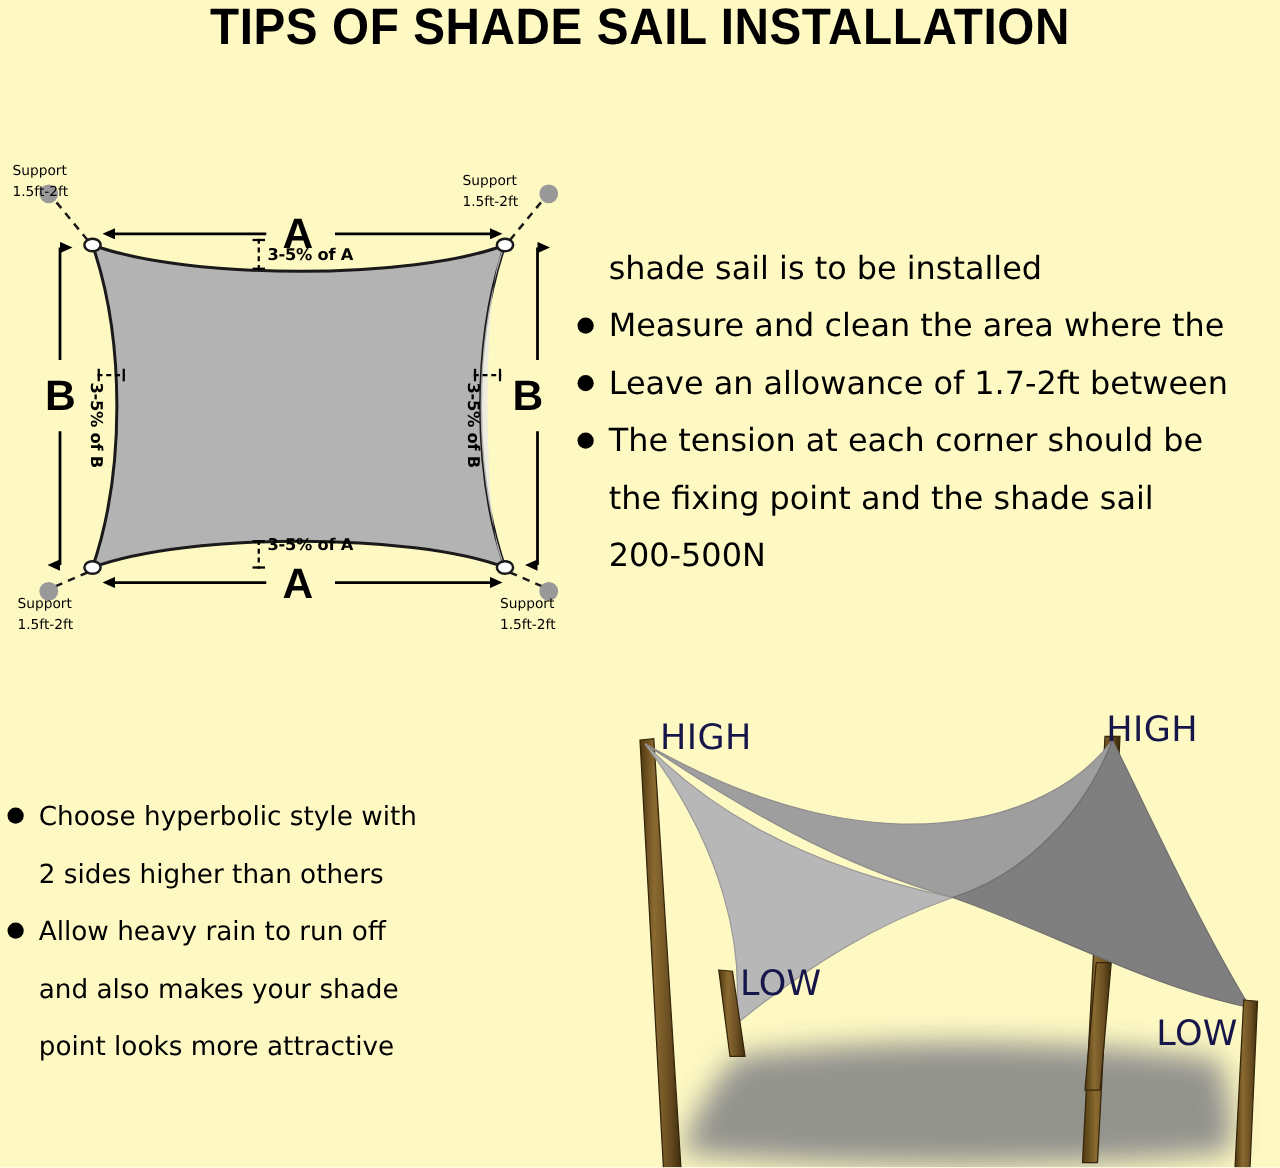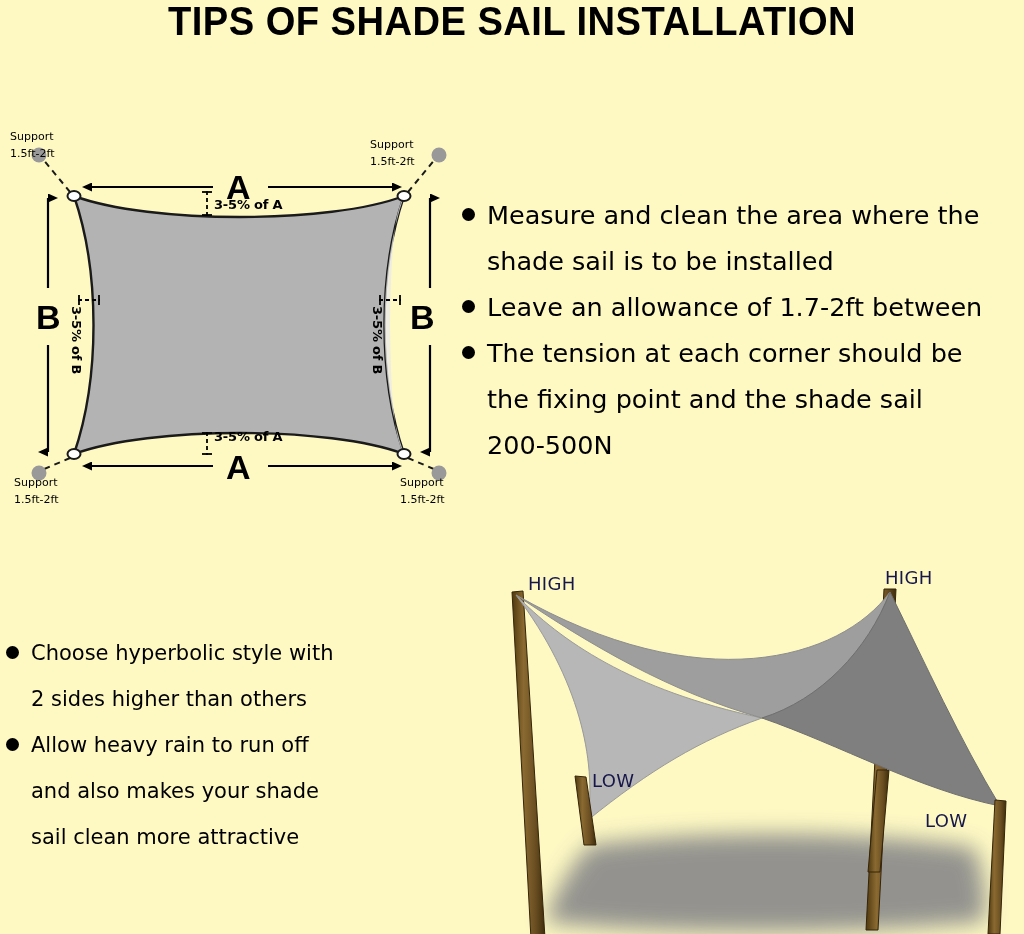--- a/index.html
+++ b/index.html
@@ -110,21 +110,21 @@
     line-height: 34px;
   }
   .lbl.rot {
     transform-origin: 0 0;
   }
 
   
   .hl {
     position: absolute;
     font-family: "DejaVu Sans", sans-serif;
-    font-size: 18px;
+    font-size: 28px;
     color: #16164a;
     white-space: nowrap;
     letter-spacing: 0.3px;
   }
 </style>
 </head>
 <body>
 
 <div id="page">
 
@@ -231,27 +231,27 @@
   <div class="lbl dim" style="left:410px; top:300px;">B</div>
 
   <div class="lbl pct" style="left:214px; top:197px;">3-5% of A</div>
   <div class="lbl pct" style="left:214px; top:429px;">3-5% of A</div>
   <div class="lbl pct rot" style="left:84px;  top:306px; transform: rotate(90deg);">3-5% of B</div>
   <div class="lbl pct rot" style="left:385px; top:306px; transform: rotate(90deg);">3-5% of B</div>
 
   <div id="bullets-top" class="bullets">
 
     <div class="bullet-row">
+      <span class="dot blank"></span>
+      <span class="line-text">shade sail is to be installed</span>
+    </div>
+    <div class="bullet-row">
       <span class="dot"></span>
       <span class="line-text">Measure and clean the area where the</span>
     </div>
-    <div class="bullet-row">
-      <span class="dot blank"></span>
-      <span class="line-text">shade sail is to be installed</span>
-    </div>
 
     <div class="bullet-row">
       <span class="dot"></span>
       <span class="line-text">Leave an allowance of 1.7-2ft between</span>
     </div>
     <div class="bullet-row">
       <span class="dot"></span>
       <span class="line-text">The tension at each corner should be</span>
     </div>
 
@@ -279,21 +279,21 @@
     <div class="bullet-row">
       <span class="dot"></span>
       <span class="line-text">Allow heavy rain to run off</span>
     </div>
     <div class="bullet-row">
       <span class="dot blank"></span>
       <span class="line-text">and also makes your shade</span>
     </div>
     <div class="bullet-row">
       <span class="dot blank"></span>
-      <span class="line-text">sail clean more attractive</span>
+      <span class="line-text">point looks more attractive</span>
     </div>
   </div>
 
   <svg class="svg-layer" viewBox="0 0 1024 934" xmlns="http://www.w3.org/2000/svg">
 
     <defs>
       <linearGradient id="poleGrad" x1="0" y1="0" x2="1" y2="0">
         <stop offset="0%" stop-color="#4f390f"></stop>
         <stop offset="35%" stop-color="#8a6a31"></stop>
         <stop offset="70%" stop-color="#6b4f22"></stop>

